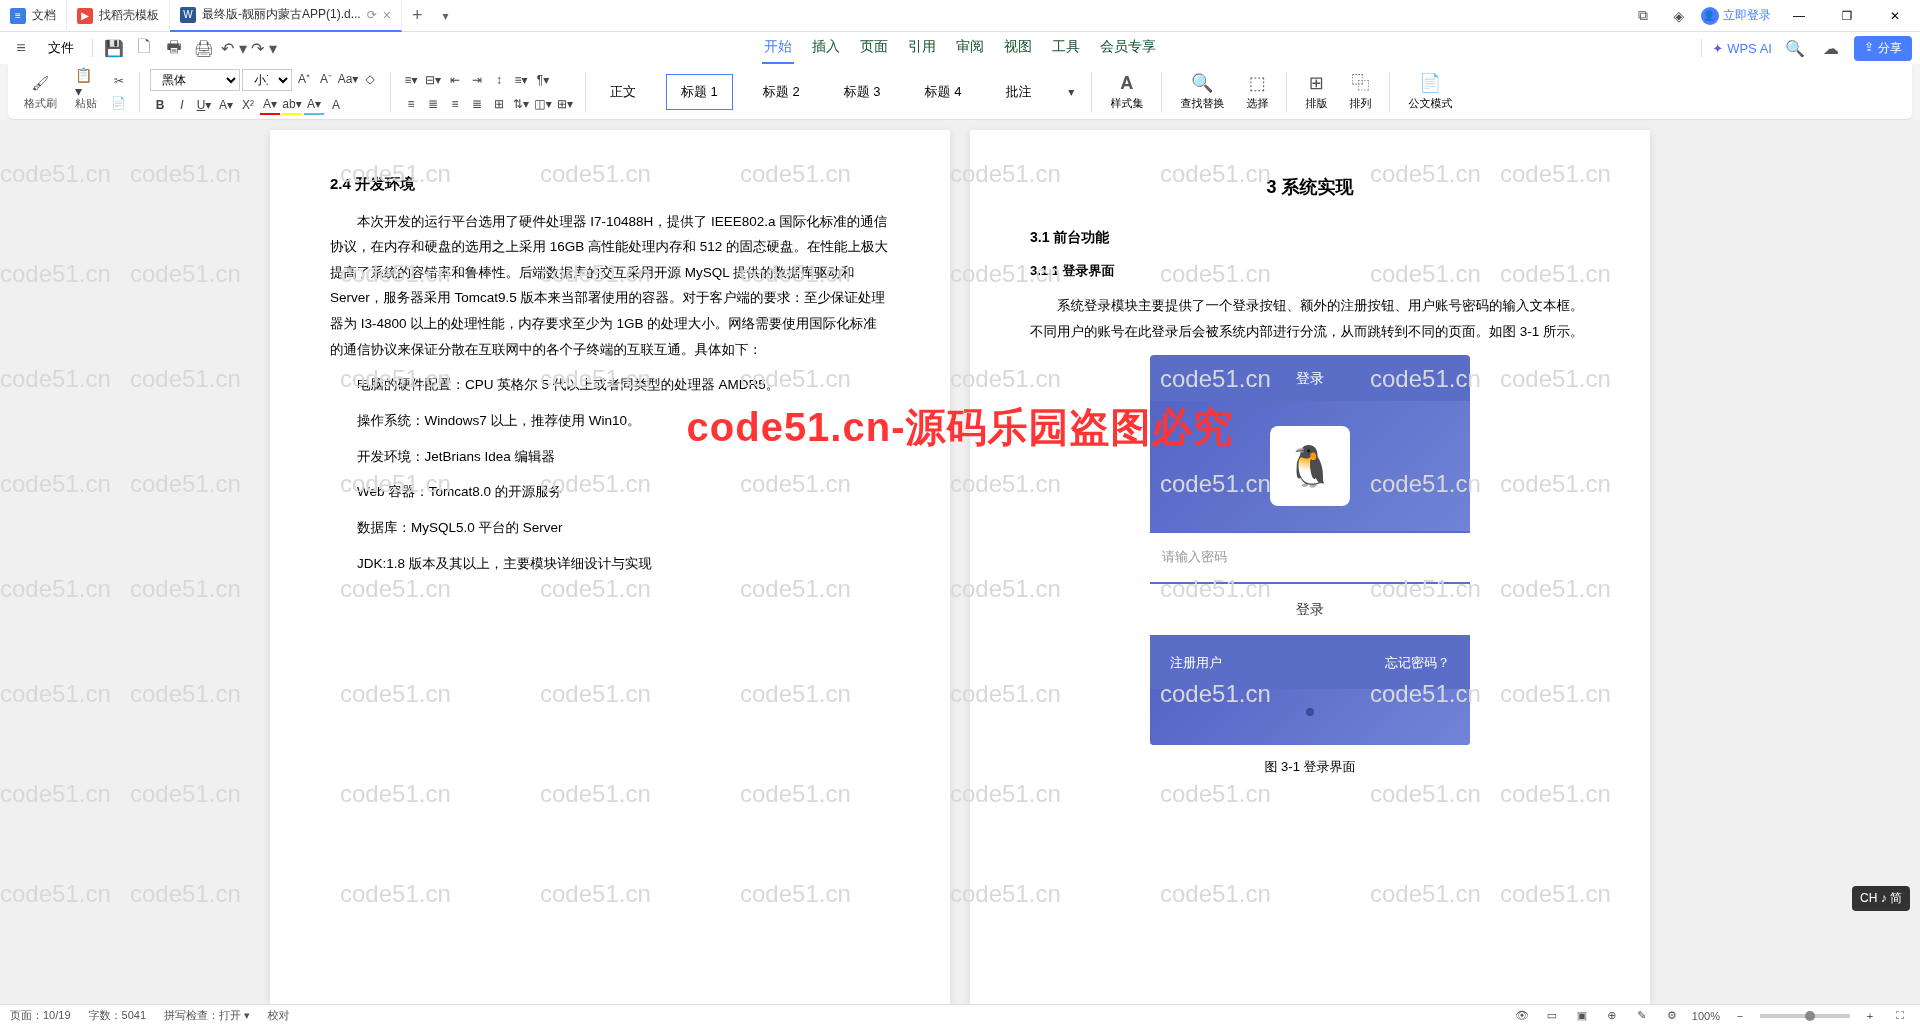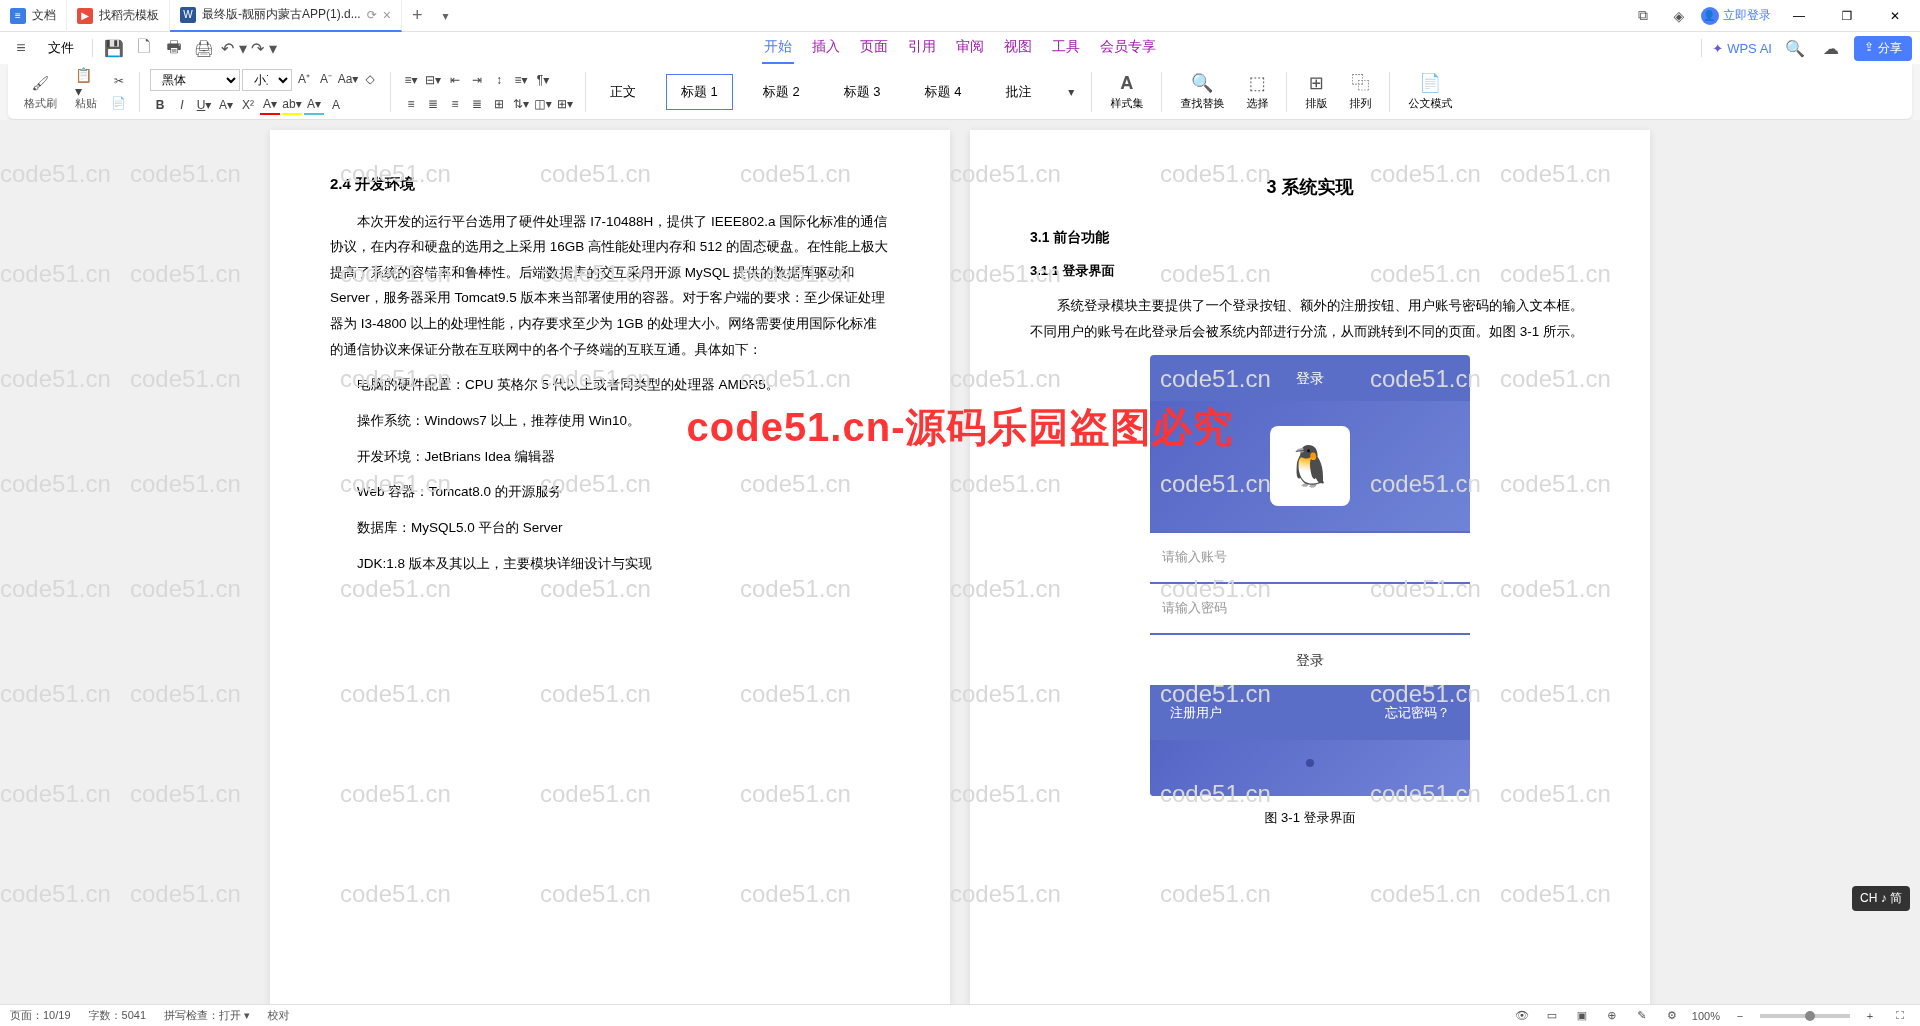--- a/index.html
+++ b/index.html
@@ -20,21 +20,21 @@
 .login-btn { display: flex; align-items: center; gap: 4px; color: #4a7dff; font-size: 12px; cursor: pointer; }
 .avatar-icon { width: 18px; height: 18px; border-radius: 50%; background: #4a7dff; display: flex; align-items: center; justify-content: center; color: #fff; font-size: 10px; }
 .win-btn { width: 40px; height: 32px; display: flex; align-items: center; justify-content: center; font-size: 12px; cursor: pointer; }
 
 
 .menubar { height: 32px; background: #fff; display: flex; align-items: center; padding: 0 8px; }
 .menu-left { display: flex; align-items: center; gap: 4px; }
 .menu-file { font-size: 13px; padding: 4px 10px; cursor: pointer; }
 .menu-icon { width: 26px; height: 26px; display: flex; align-items: center; justify-content: center; color: #555; cursor: pointer; }
 .menu-tabs { display: flex; margin-left: auto; margin-right: auto; gap: 16px; position: absolute; left: 50%; transform: translateX(-50%); }
-.menu-tab { font-size: 14px; padding: 6px 2px; cursor: pointer; color: #a21caf; }
+.menu-tab { font-size: 14px; padding: 6px 2px; cursor: pointer; color: #14532d; }
 .menu-tab.active { color: #4a7dff; border-bottom: 2px solid #4a7dff; }
 .menu-right { margin-left: auto; display: flex; align-items: center; gap: 10px; }
 .wps-ai { display: flex; align-items: center; gap: 4px; font-size: 13px; color: #4a7dff; cursor: pointer; }
 .share-btn { background: #4a7dff; color: #fff; padding: 4px 10px; border-radius: 4px; font-size: 12px; cursor: pointer; display: flex; gap: 4px; }
 
 
 .ribbon { height: 56px; background: #fff; display: flex; align-items: center; padding: 0 10px; border-bottom: 1px solid #e0e0e0; gap: 6px; box-shadow: 0 2px 4px rgba(0,0,0,0.05); border-radius: 0 0 6px 6px; margin: 0 8px; }
 .ribbon-group { display: flex; flex-direction: column; align-items: center; gap: 2px; padding: 0 6px; }
 .ribbon-icon { width: 22px; height: 22px; display: flex; align-items: center; justify-content: center; font-size: 14px; color: #444; cursor: pointer; }
 .ribbon-label { font-size: 11px; color: #555; }
@@ -270,21 +270,20 @@
   <div class="page" style="">
     <h1>3  系统实现</h1>
     <h3>3.1 前台功能</h3>
     <h4>3.1.1 登录界面</h4>
     <p>系统登录模块主要提供了一个登录按钮、额外的注册按钮、用户账号密码的输入文本框。不同用户的账号在此登录后会被系统内部进行分流，从而跳转到不同的页面。如图 3-1 所示。</p>
     <div class="login-mock">
       <div class="login-header">登录</div>
       <div class="login-avatar-area">
           <div class="login-avatar">🐧</div>
         </div>
-      <div class="login-input">请输入账号</div>
       <div class="login-input">请输入密码</div>
       <div class="login-submit">登录</div>
       <div class="login-footer">
         <span>注册用户</span>
         <span>忘记密码？</span>
       </div>
       <div class="login-dots"><span class="login-dot"></span></div>
     </div>
     <div class="fig-caption">图 3-1 登录界面</div>
   </div>

